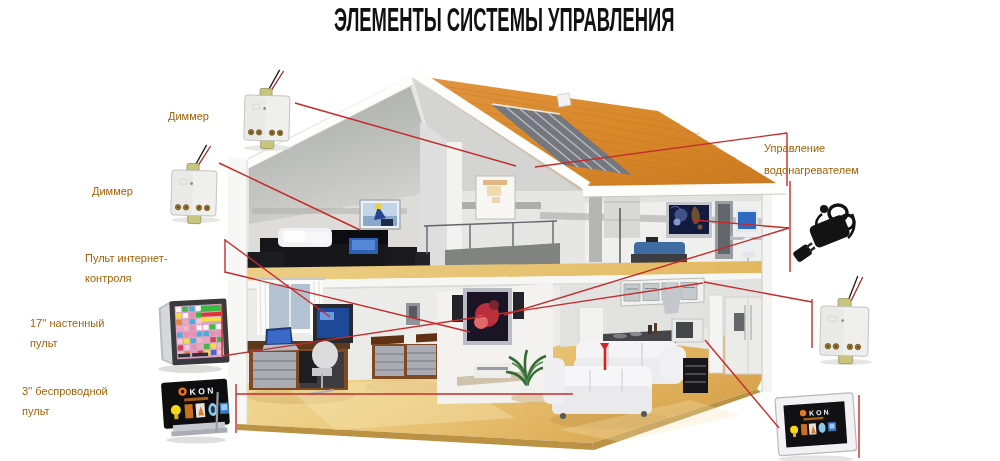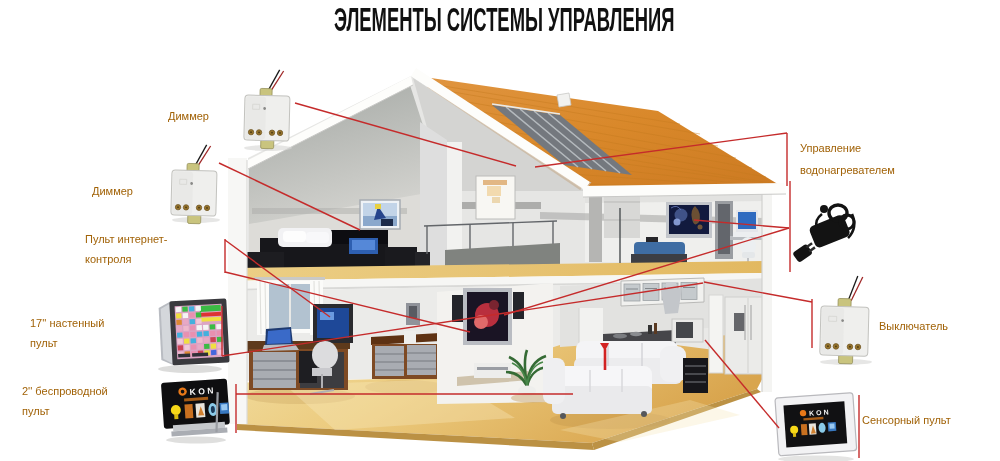--- a/index.html
+++ b/index.html
@@ -507,23 +507,21 @@
 </g>
 
 <polygon points="600,343 609,343 605,351" fill="#d22222"></polygon>
 <line x1="605" y1="349" x2="605" y2="370" stroke="#d22222" stroke-width="2.6"></line>
 
 </svg>
 
 <div id="title">ЭЛЕМЕНТЫ СИСТЕМЫ УПРАВЛЕНИЯ</div>
 <div class="lbl" style="left:168px;top:106px">Диммер</div>
 <div class="lbl" style="left:92px;top:181px">Диммер</div>
-<div class="lbl" style="left:85px;top:229px">Пульт интернет-
+<div class="lbl" style="left:85px;top:248px">Пульт интернет-
 контроля</div>
 <div class="lbl" style="left:30px;top:313px">17'' настенный
 пульт</div>
-<div class="lbl" style="left:22px;top:381px">2'' беспроводной
+<div class="lbl" style="left:22px;top:381px">3'' беспроводной
 пульт</div>
-<div class="lbl lbl2" style="left:800px;top:138px">Управление
+<div class="lbl lbl2" style="left:764px;top:138px">Управление
 водонагревателем</div>
-<div class="lbl" style="left:879px;top:316px">Выключатель</div>
-<div class="lbl" style="left:862px;top:410px">Сенсорный пульт</div>
 </div>
 
 </body></html>

